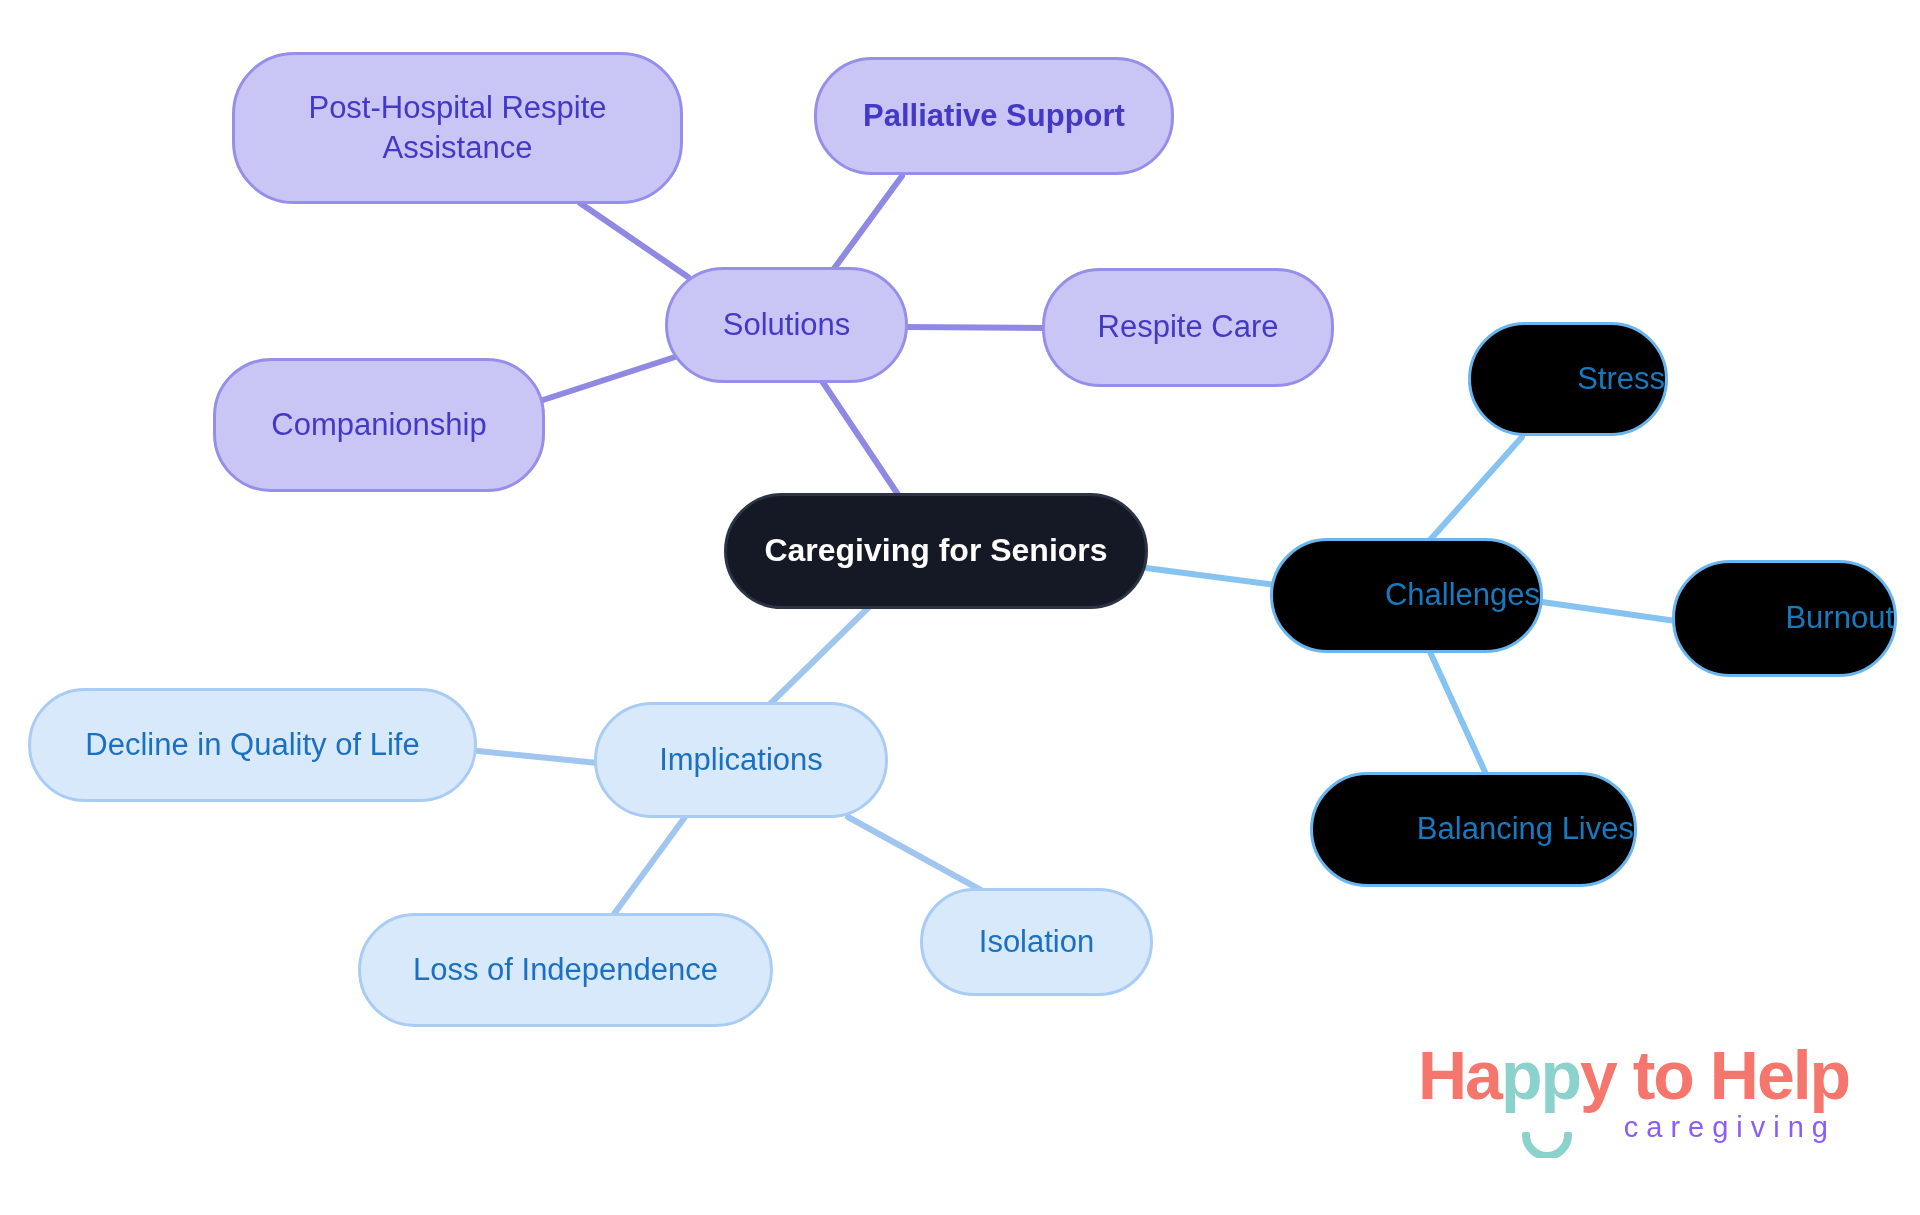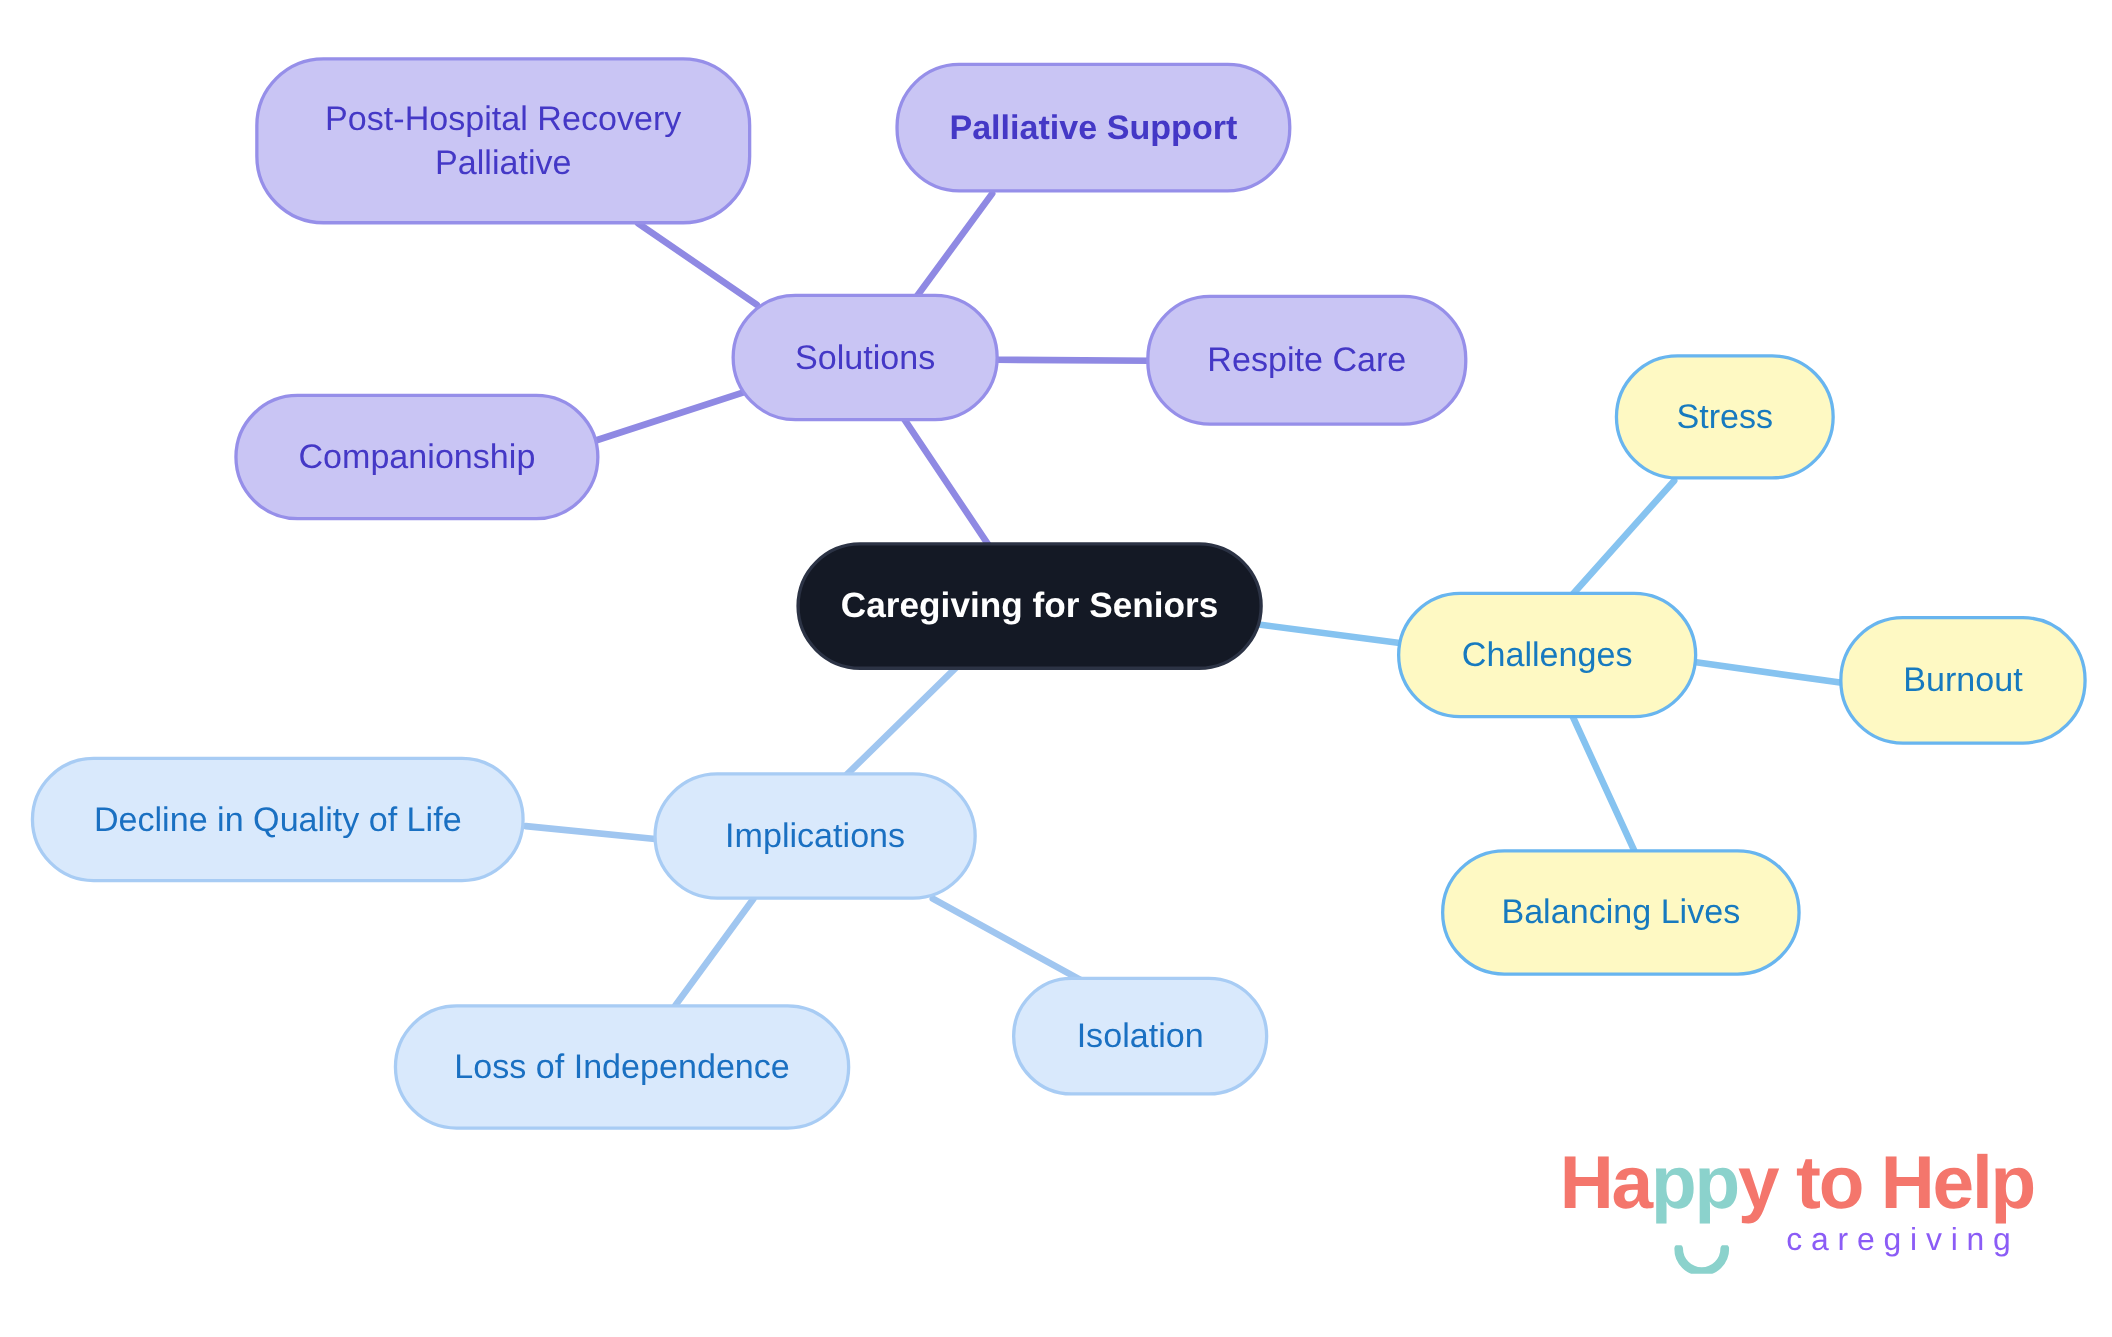--- a/index.html
+++ b/index.html
@@ -31,21 +31,21 @@
   }
   .node.wrap { white-space: normal; }
   .v-central {
     background: #141925;
     color: #ffffff;
     border: 3px solid #2c3345;
     font-size: 32px;
     font-weight: bold;
   }
   .v-sol { background: #C9C5F4; border: 3px solid #968FE9; color: #4438C6; }
-  .v-cha { background: #fef9c3; border: 3px solid #68B5EF; color: #177ABF; }
+  .v-cha { background: #000000; border: 3px solid #68B5EF; color: #177ABF; justify-content: flex-end; }
   .v-imp { background: #D9E9FC; border: 3px solid #A8CCF4; color: #1A70C2; }
 
   
   .logo { position: absolute; left: 1418px; top: 1040px; width: 475px; }
   .logo-main {
     position: relative;
     font-size: 68px;
     font-weight: 800;
     letter-spacing: -2px;
     line-height: 1.05;
@@ -90,29 +90,29 @@
   </svg>
 
   <div class="node v-central" style="left:724px; top:493px; width:424px; height:116px;">
     <span>Caregiving for Seniors</span>
   </div>
 
   <div class="node v-sol" style="left:665px; top:267px; width:243px; height:116px;">
     <span>Solutions</span>
   </div>
   <div class="node v-sol wrap" style="left:232px; top:52px; width:451px; height:152px; border-radius:62px; padding:0 34px;">
-    <span>Post-Hospital Recovery Palliative</span>
+    <span>Post-Hospital Respite Assistance</span>
   </div>
   <div class="node v-sol" style="left:814px; top:57px; width:360px; height:118px;font-weight:bold;">
     <span>Palliative Support</span>
   </div>
   <div class="node v-sol" style="left:1042px; top:268px; width:292px; height:119px;">
     <span>Respite Care</span>
   </div>
-  <div class="node v-sol" style="left:213px; top:358px; width:332px; height:115px;">
+  <div class="node v-sol" style="left:213px; top:358px; width:332px; height:134px;">
     <span>Companionship</span>
   </div>
 
   <div class="node v-cha" style="left:1270px; top:538px; width:273px; height:115px;">
     <span>Challenges</span>
   </div>
   <div class="node v-cha" style="left:1468px; top:322px; width:200px; height:114px;">
     <span>Stress</span>
   </div>
   <div class="node v-cha" style="left:1672px; top:560px; width:225px; height:117px;">

